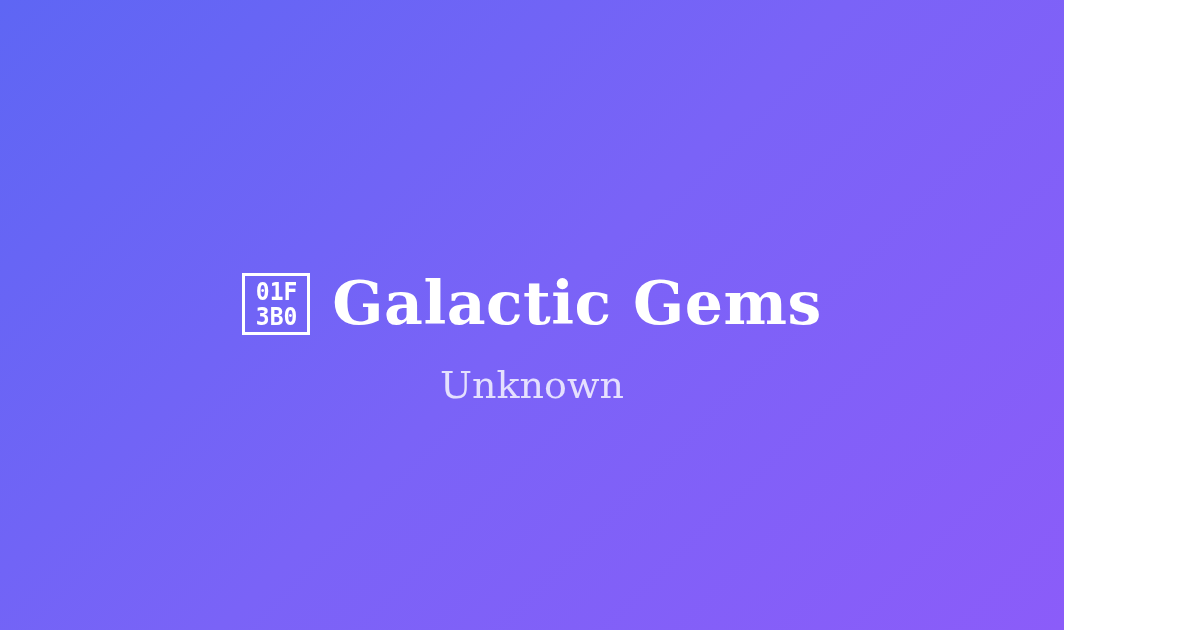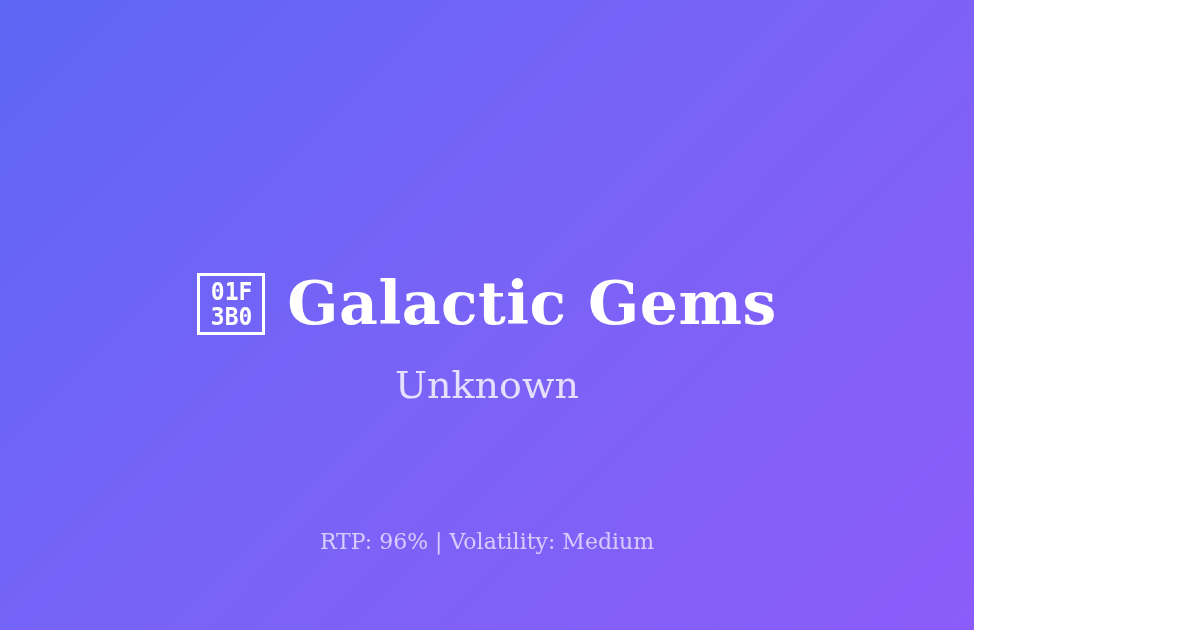--- a/index.html
+++ b/index.html
@@ -8,21 +8,21 @@
   }
   body {
     width: 1200px;
     height: 630px;
     overflow: hidden;
     font-family: "DejaVu Serif", serif;
   }
 
   .og-card {
     position: relative;
-    width: 974px;
+    width: 1064px;
     height: 630px;
     box-sizing: border-box;
     background: linear-gradient(135deg, #5e66f4 0%, #7a63f7 50%, #8b5cf9 100%);
     display: flex;
     flex-direction: column;
     align-items: center;
     justify-content: flex-start;
     text-align: center;
     -webkit-font-smoothing: antialiased;
   }
@@ -107,15 +107,14 @@
   <div class="title-row">
     <span class="tofu-glyph">
       <span>01F</span>
       <span>3B0</span>
     </span>
     <h1 class="title-text">Galactic Gems</h1>
   </div>
 
   <div class="subtitle">Unknown</div>
 
-  <div class="footer-meta">RTP: 96% | Volatility: Medium</div>
 
 </div>
 
 </body></html>

